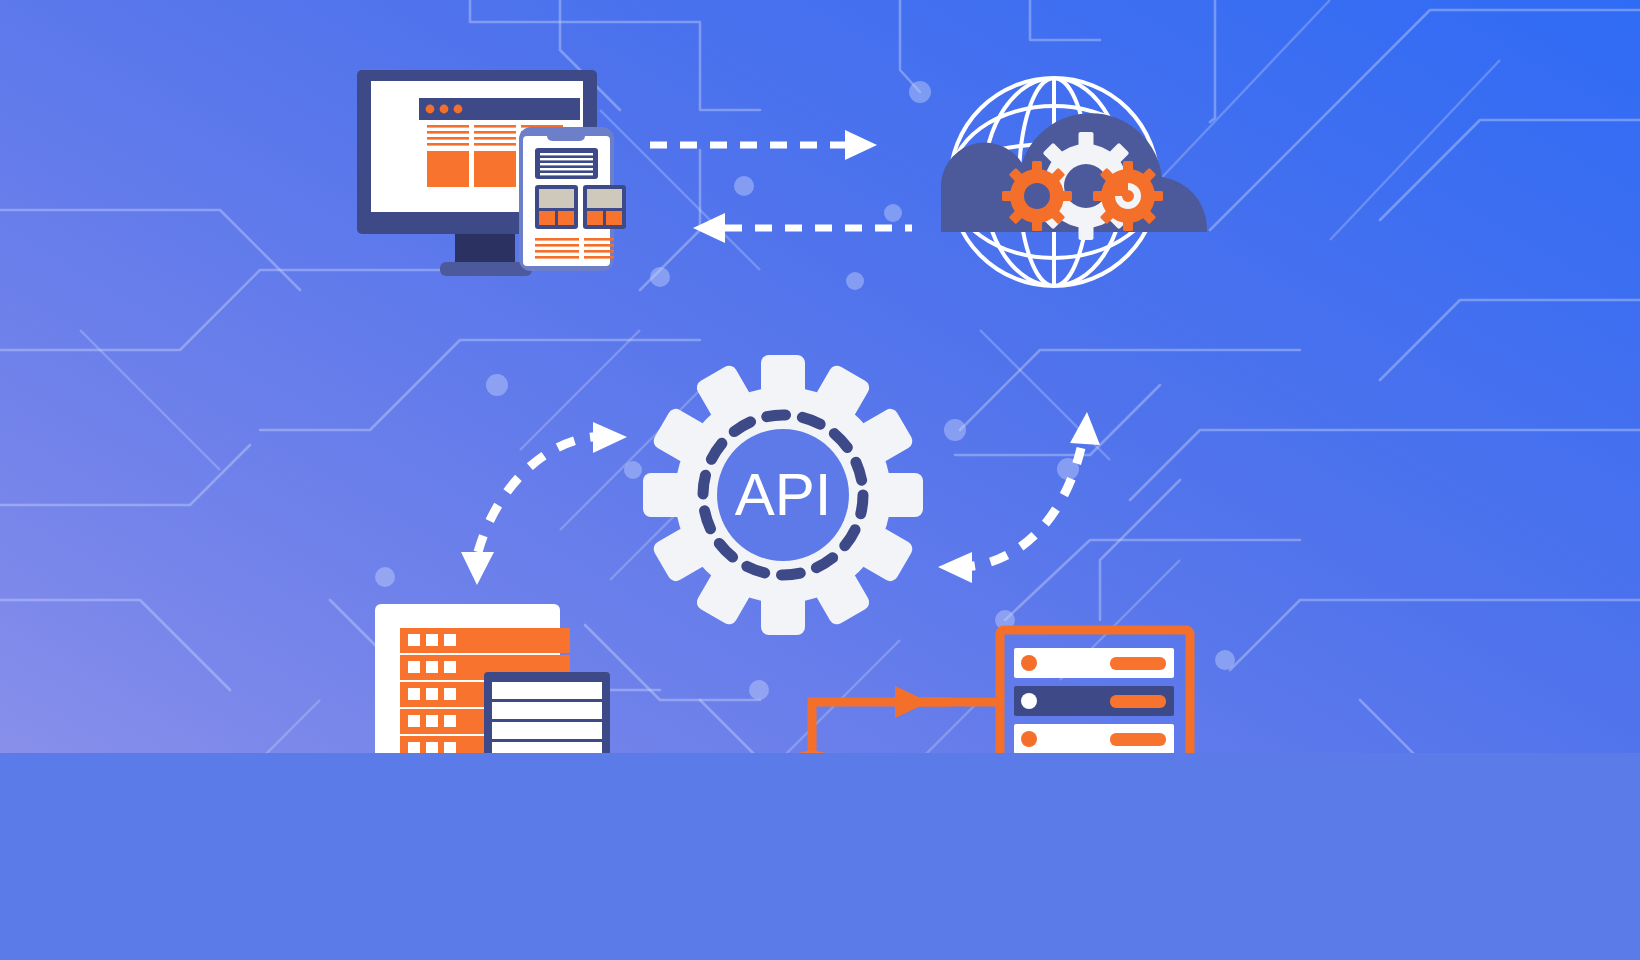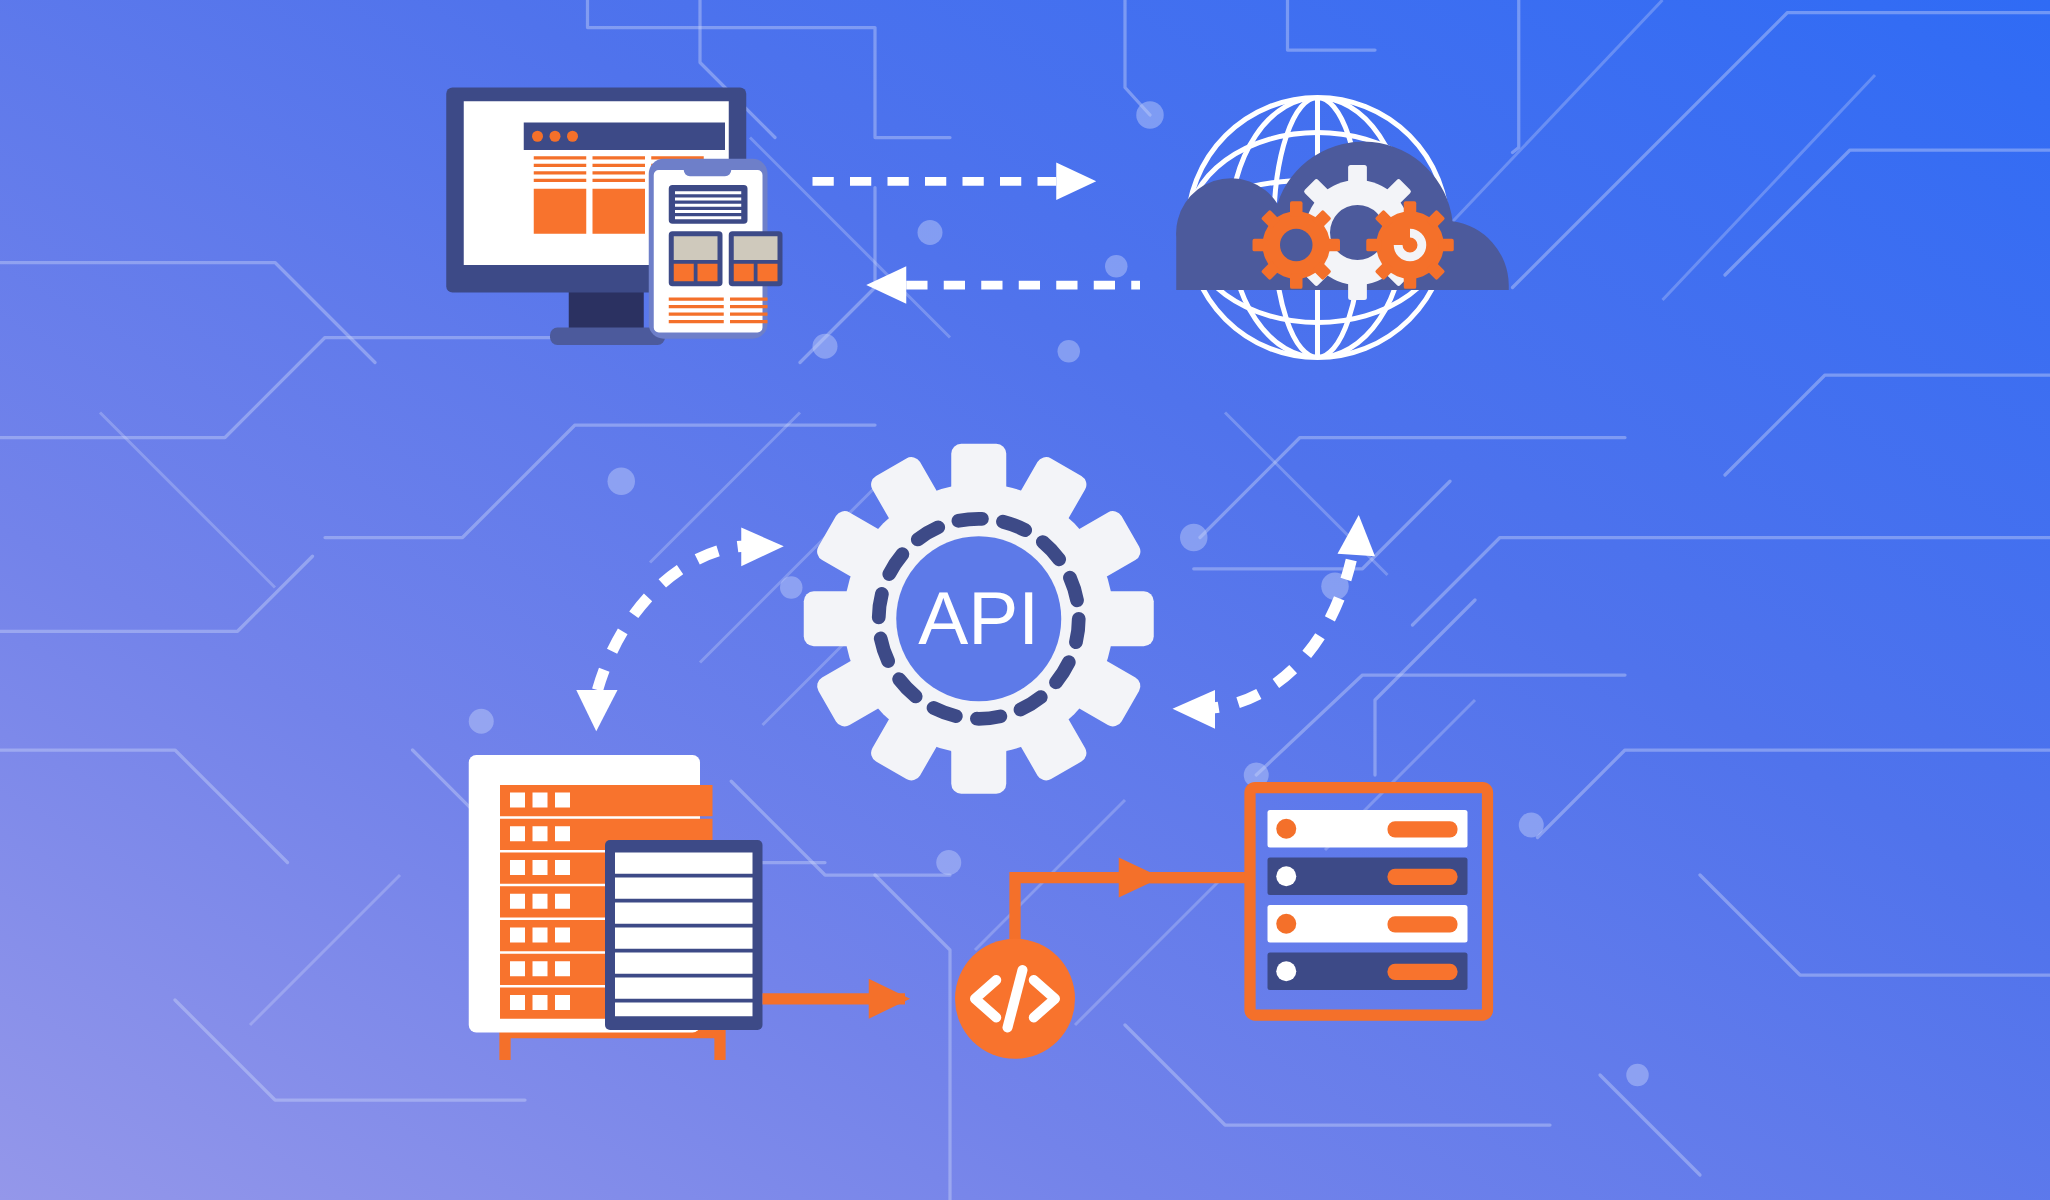--- a/index.html
+++ b/index.html
@@ -1,17 +1,17 @@
 <!DOCTYPE html>
 <html><head>
 <meta charset="utf-8">
 <style>
   html,body{margin:0;padding:0;background:#5b7be8;}
   body{font-family:"Liberation Sans",sans-serif;}
-  #stage{position:relative;width:1640px;height:960px;overflow:hidden;}
+  #stage{position:relative;width:1640px;height:753px;overflow:hidden;}
   #stage svg{display:block;}
   .nosel{user-select:none;}
 </style>
 </head>
 <body>
 
 <div id="stage">
 <svg width="1640" height="960" viewBox="0 0 1640 960" xmlns="http://www.w3.org/2000/svg">
 
   <defs>

